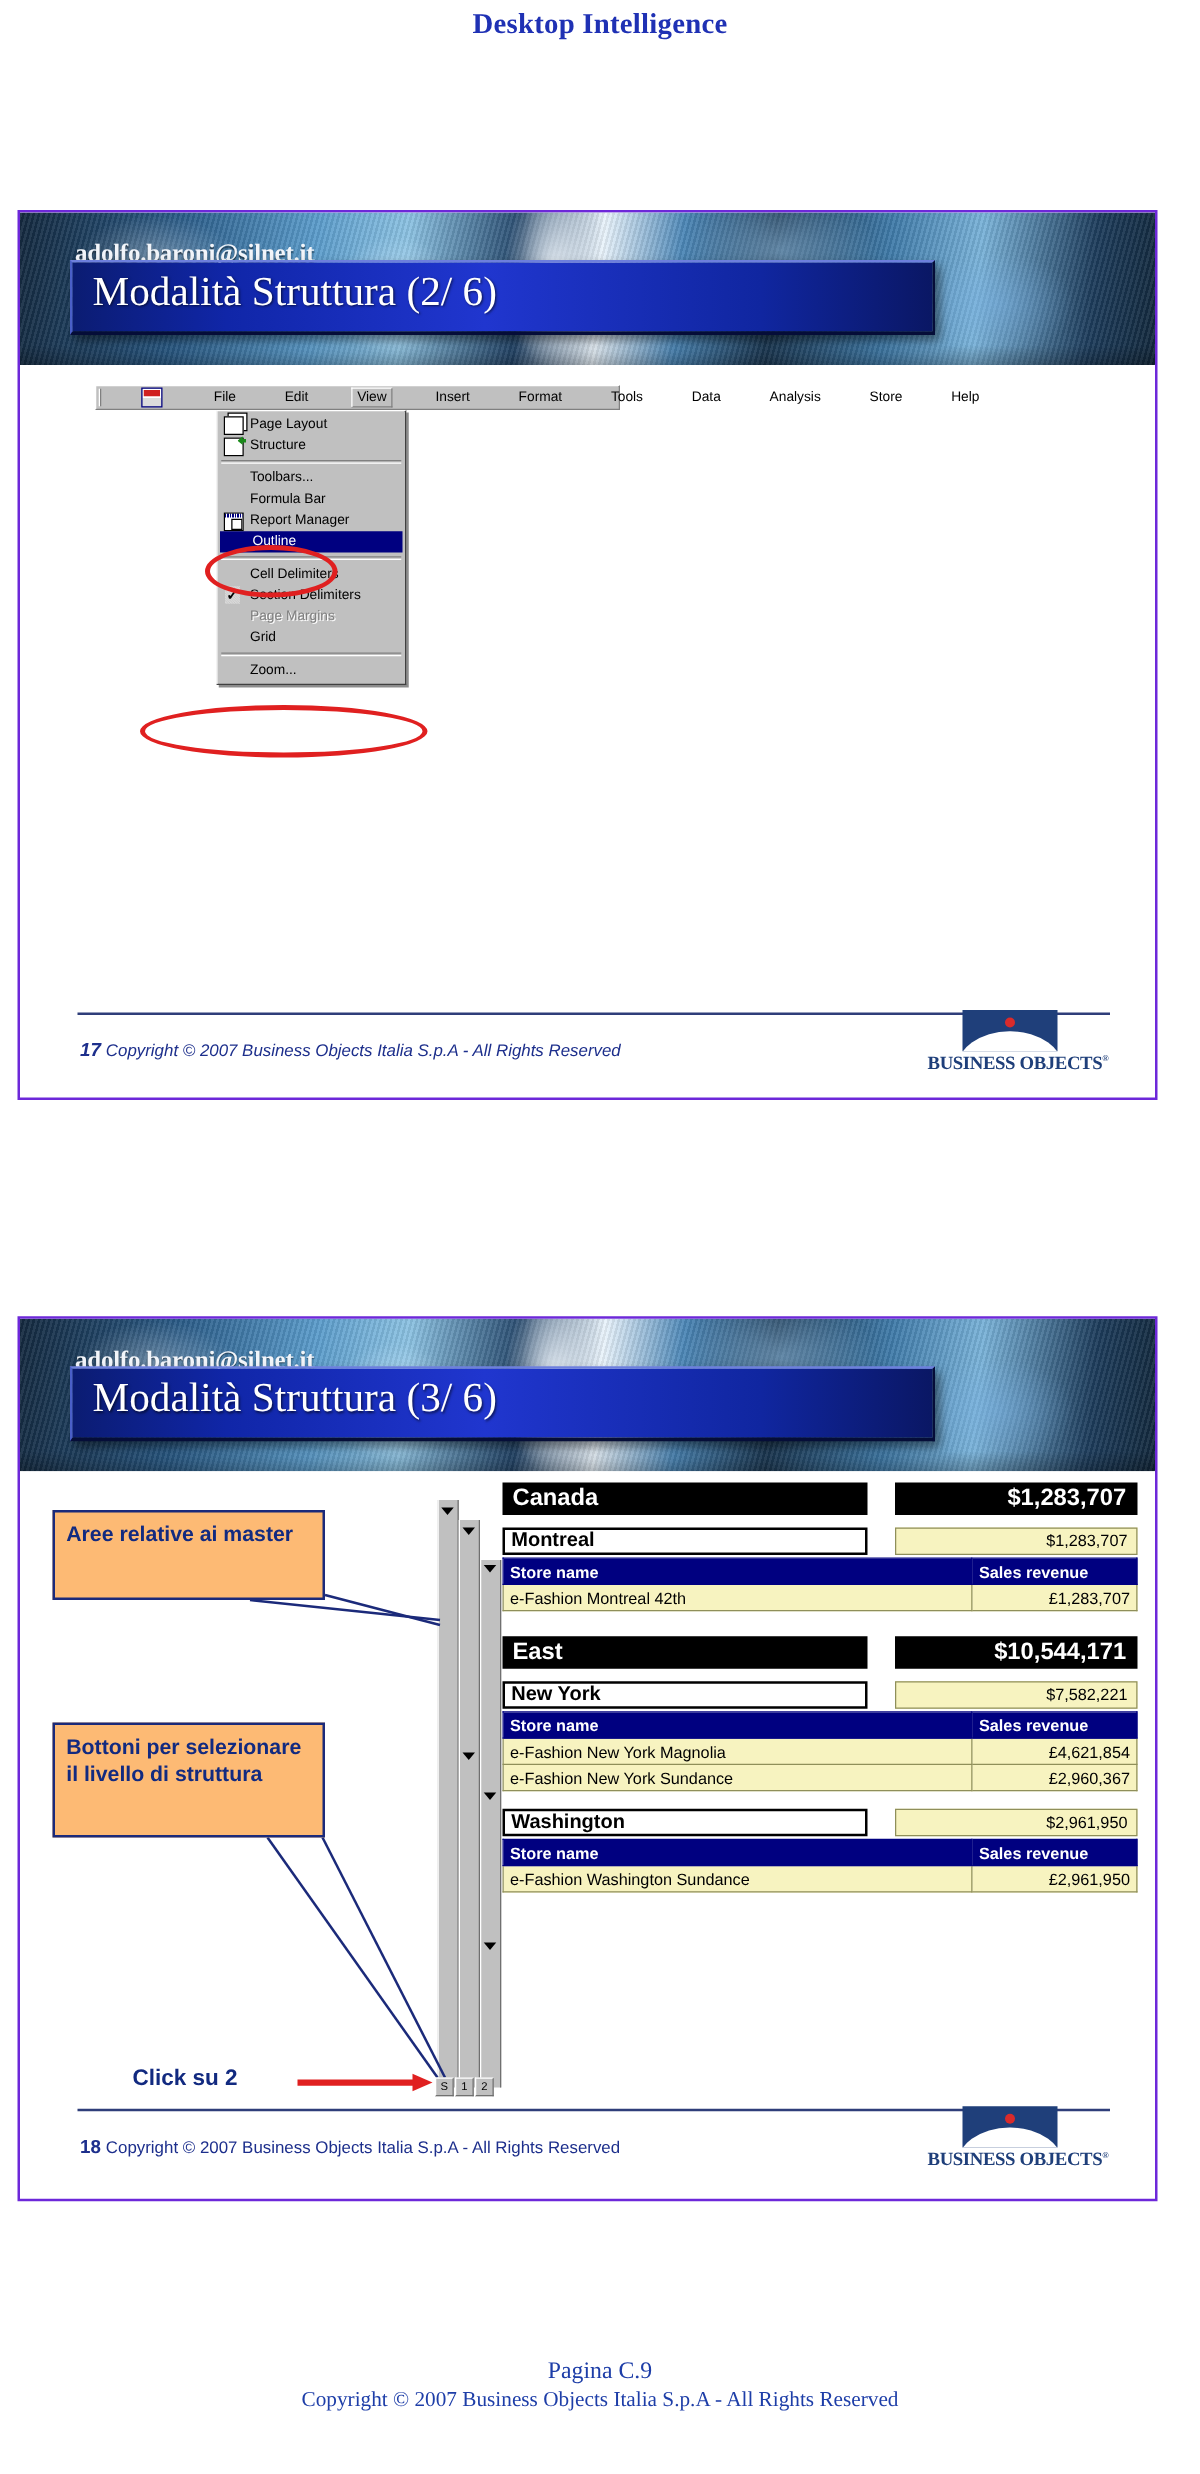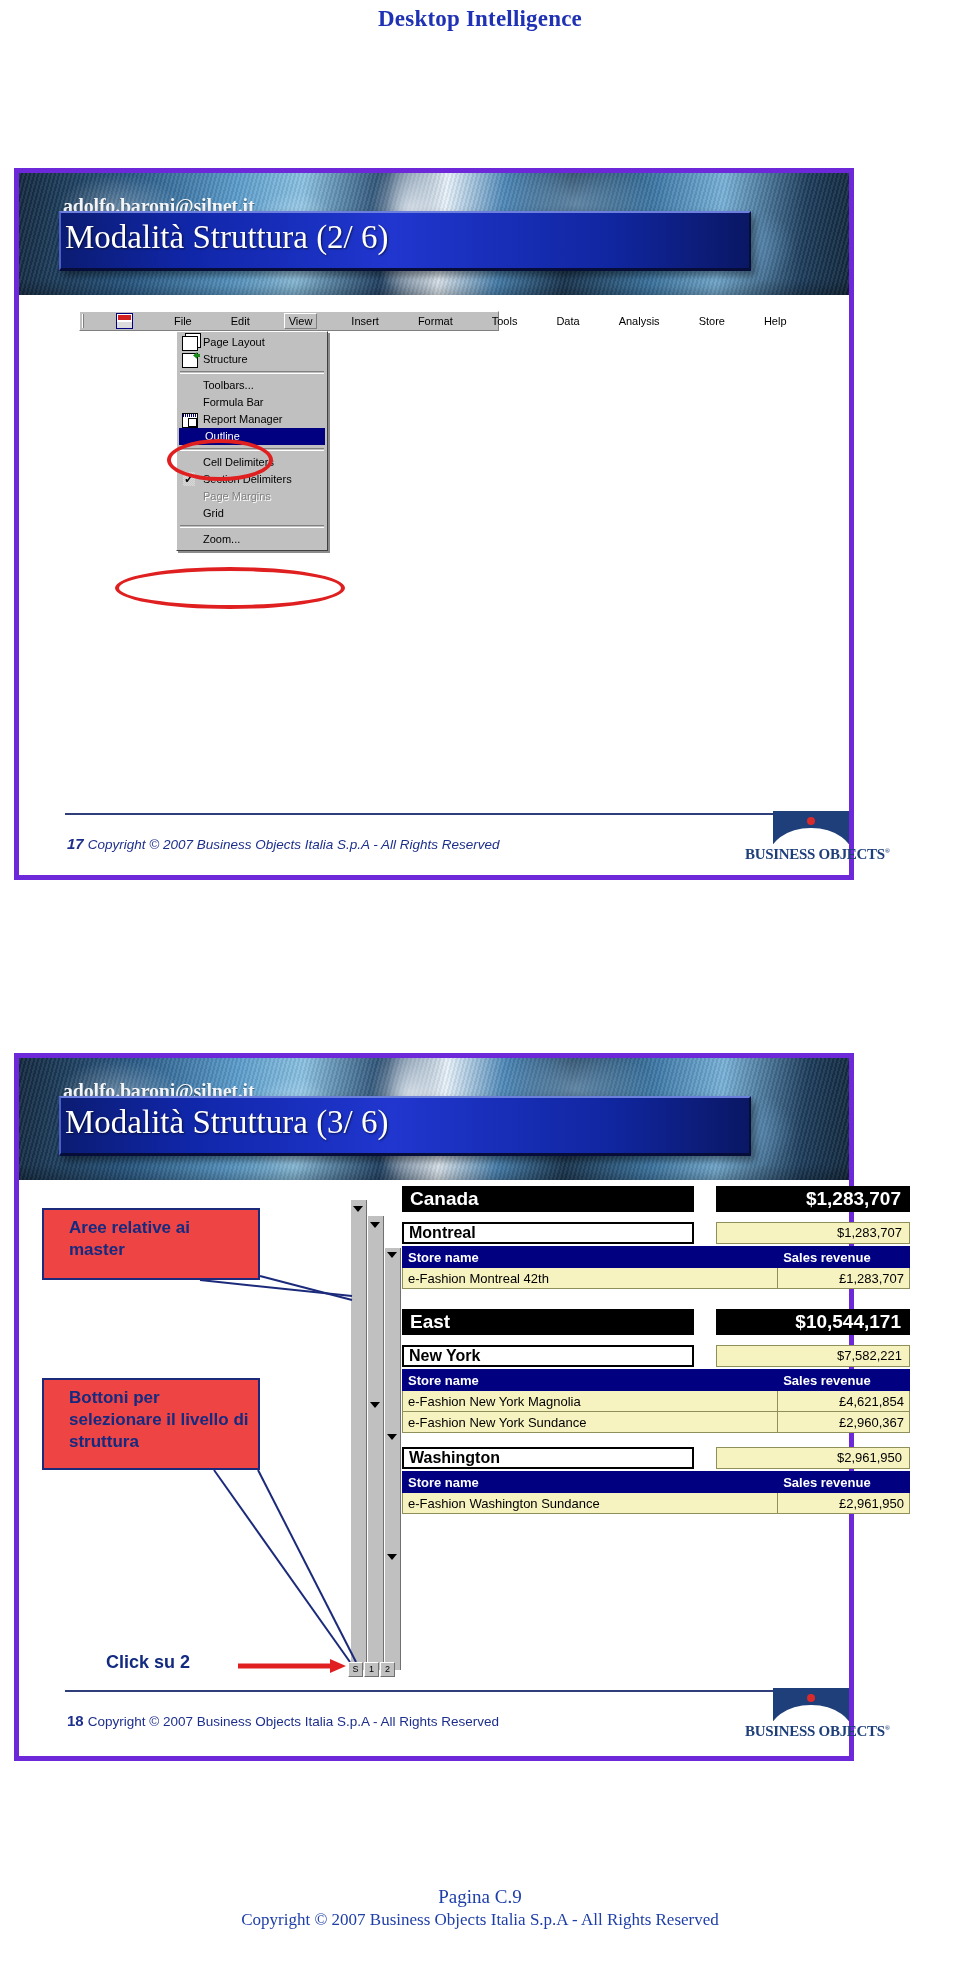--- a/index.html
+++ b/index.html
@@ -26,23 +26,23 @@
     font-weight: bold;
     font-size: 23px;
     color: #1f31b4;
     letter-spacing: .2px;
   }
 
   
   .slide {
     position: absolute;
     left: 14px;
-    width: 840px;
+    width: 912px;
     background: #ffffff;
-    border: 5px solid #6d28d9;
+    border: 2px solid #6d28d9;
     box-sizing: border-box;
   }
   #slide-17 { top: 168px; height: 712px; }
   #slide-18 { top: 1053px; height: 708px; }
 
   
   .banner {
     position: absolute;
     left: 0; top: 0;
     width: 100%;
@@ -92,21 +92,21 @@
     border-top: 2px solid #6d7fdd;
     border-left: 2px solid #4a5fc8;
     border-right: 2px solid #050d38;
     border-bottom: 3px solid #050d38;
     box-shadow: 4px 5px 8px rgba(0,0,0,.45);
     z-index: 5;
     box-sizing: border-box;
   }
   .title-bar .txt {
     position: absolute;
-    left: 4px;
+    left: 16px;
     top: 6px;
     font-family: "Liberation Serif", serif;
     font-size: 33px;
     color: #ffffff;
     white-space: nowrap;
     text-shadow: 1px 1px 2px rgba(0,0,0,.6);
   }
 
   
   .menu-shot {
@@ -317,26 +317,26 @@
     color: #1f3f7a;
     letter-spacing: -.3px;
     white-space: nowrap;
   }
   .bo-logo .word sup { font-size: 7px; vertical-align: super; }
 
   
   .callout {
     position: absolute;
     border: 2px solid #1b2a7a;
-    background: #ef4444;
+    background: #fdba74;
     color: #122a80;
     font-weight: bold;
     font-size: 17px;
     line-height: 22px;
-    padding: 7px 9px 8px 25px;
+    padding: 7px 9px 8px 9px;
     box-sizing: border-box;
     z-index: 6;
   }
   #callout-master  { left: 42px; top: 1208px; width: 218px; height: 72px; }
   #callout-buttons { left: 42px; top: 1378px; width: 218px; height: 92px; }
   .click-label {
     position: absolute;
     left: 106px;
     top: 1652px;
     font-size: 18px;

